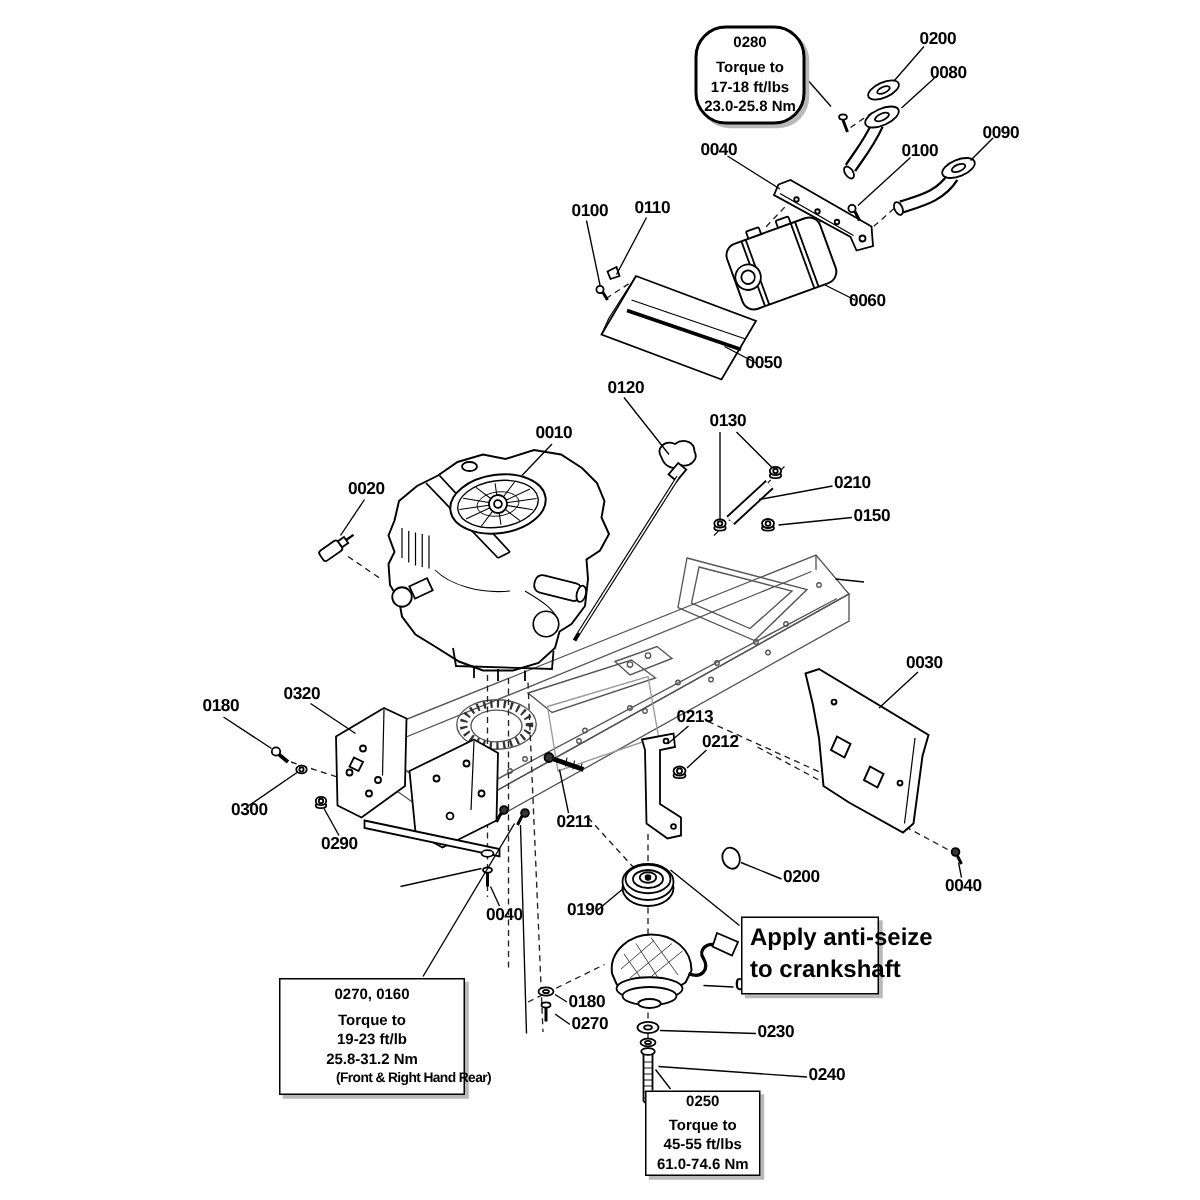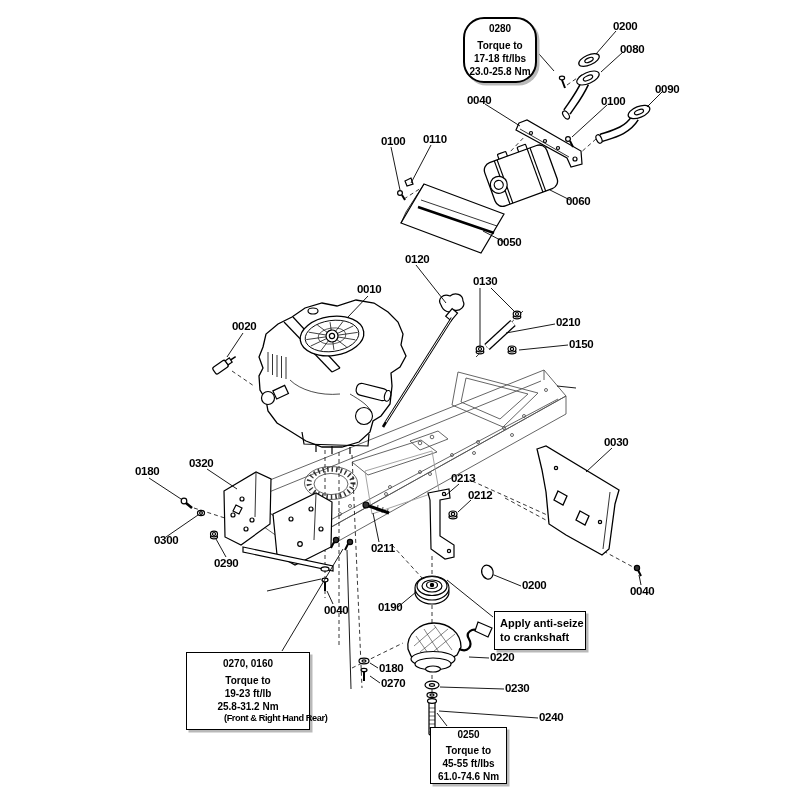--- a/index.html
+++ b/index.html
@@ -443,21 +443,21 @@
 
 
   <div class="callout" style="left:186px;top:652px;width:120px;padding:4px 1px">
     <div class="c-line c-part">0270, 0160</div>
     <div class="c-line">Torque to</div>
     <div class="c-line">19-23 ft/lb</div>
     <div class="c-line">25.8-31.2 Nm</div>
     <div class="c-line c-small">(Front &amp; Right Hand Rear)</div>
   </div>
 
-  <div class="callout left" style="left:494px;top:611px;width:80px;font-size:11px">
+  <div class="callout left" style="left:494px;top:611px;width:80px;font-size:16px">
     <div class="c-line">Apply anti-seize</div>
     <div class="c-line">to crankshaft</div>
   </div>
 
 
   <div class="callout" style="left:430px;top:727px;width:73px;padding:0 1px">
     <div class="c-line c-part" style="margin-bottom:3px">0250</div>
     <div class="c-line">Torque to</div>
     <div class="c-line">45-55 ft/lbs</div>
     <div class="c-line">61.0-74.6 Nm</div>

